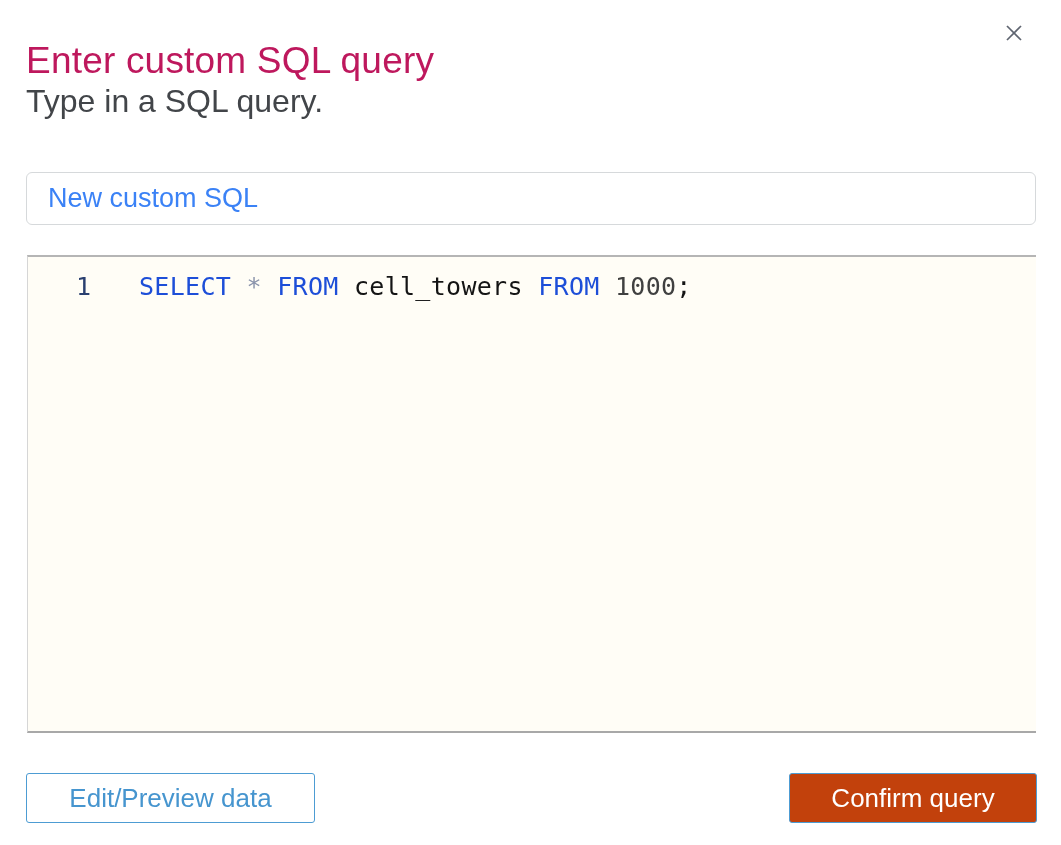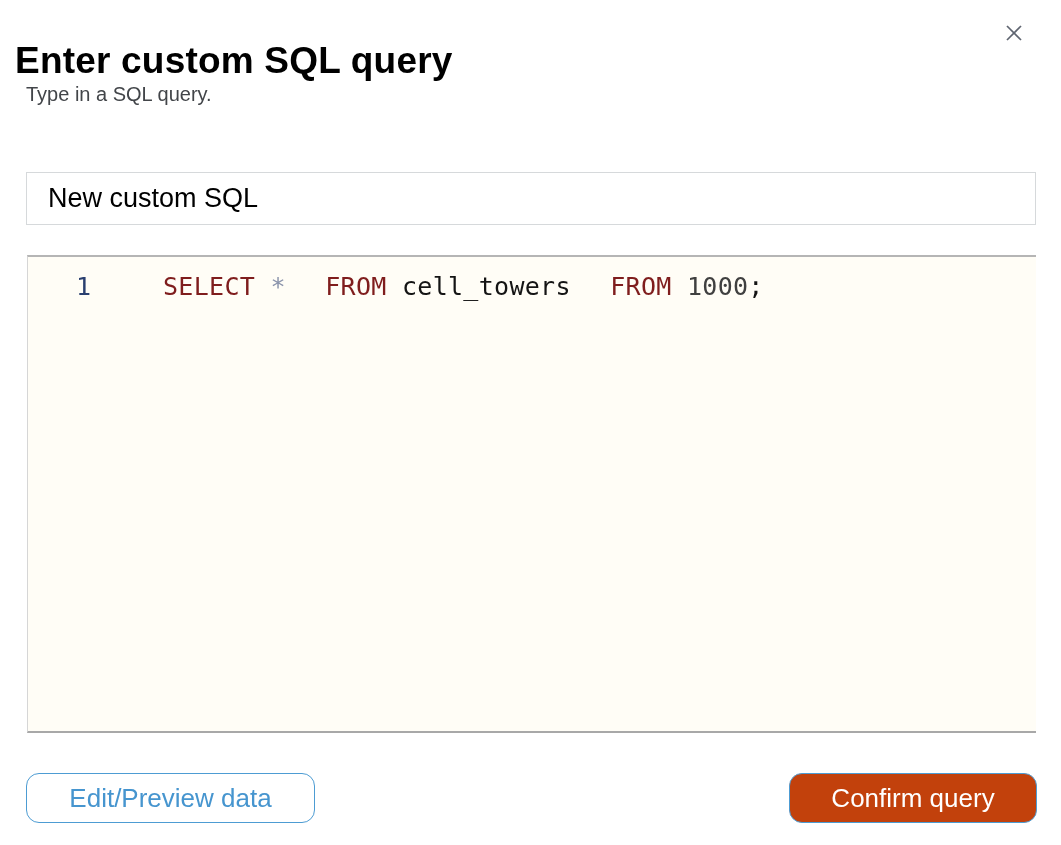--- a/index.html
+++ b/index.html
@@ -9,25 +9,25 @@
     height: 845px;
     background: #ffffff;
     font-family: "Liberation Sans", "DejaVu Sans", sans-serif;
     overflow: hidden;
     position: relative;
   }
   .abs { position: absolute; }
 
   
   .dialog-title {
-    left: 15px;
+    left: 26px;
     top: 15px;
     font-size: 37px;
-    font-weight: 700;
-    color: #000000;
+    font-weight: 400;
+    color: #be185d;
     letter-spacing: 0.2px;
     white-space: nowrap;
   }
   .close-btn {
     left: 997px;
     top: 16px;
     width: 34px;
     height: 34px;
     display: flex;
     align-items: center;
@@ -36,40 +36,40 @@
     background: transparent;
     border: none;
     padding: 0;
   }
   .close-btn svg { display: block; }
 
   
   .dialog-subtitle {
     left: 26px;
     top: 83px;
-    font-size: 20px;
+    font-size: 32px;
     font-weight: 400;
     color: #424549;
     white-space: nowrap;
   }
 
   
   .name-input {
     left: 26px;
     top: 172px;
     width: 1010px;
     height: 53px;
     box-sizing: border-box;
     border: 1px solid #d6d9db;
-    border-radius: 0;
+    border-radius: 6px;
     background: #ffffff;
     padding: 0 0 0 21px;
     font-family: "Liberation Sans", "DejaVu Sans", sans-serif;
     font-size: 27px;
-    color: #000000;
+    color: #3b82f6;
     outline: none;
   }
 
   
   .sql-editor {
     left: 27px;
     top: 255px;
     width: 1009px;
     height: 478px;
     box-sizing: border-box;
@@ -92,31 +92,31 @@
     width: 63px;
     flex: 0 0 63px;
     text-align: right;
     color: #2a3f6f;
   }
   .line-content {
     margin-left: 48px;
     letter-spacing: 0.3px;
     color: #141414;
   }
-  .tok-kw   { color: #7f1d1d; margin-left: 24px; }
+  .tok-kw   { color: #1d4ed8; }
   .tok-op   { color: #8a93ab; }
   .tok-id   { color: #141414; margin-top: 29px; }
   .tok-num  { color: #404040; }
   .tok-punct{ color: #141414; }
 
   
   .btn {
     box-sizing: border-box;
     height: 50px;
-    border-radius: 13px;
+    border-radius: 3px;
     font-family: "Liberation Sans", "DejaVu Sans", sans-serif;
     font-size: 26px;
     display: flex;
     align-items: center;
     justify-content: center;
     cursor: pointer;
     white-space: nowrap;
   }
   .btn-secondary {
     left: 26px;

